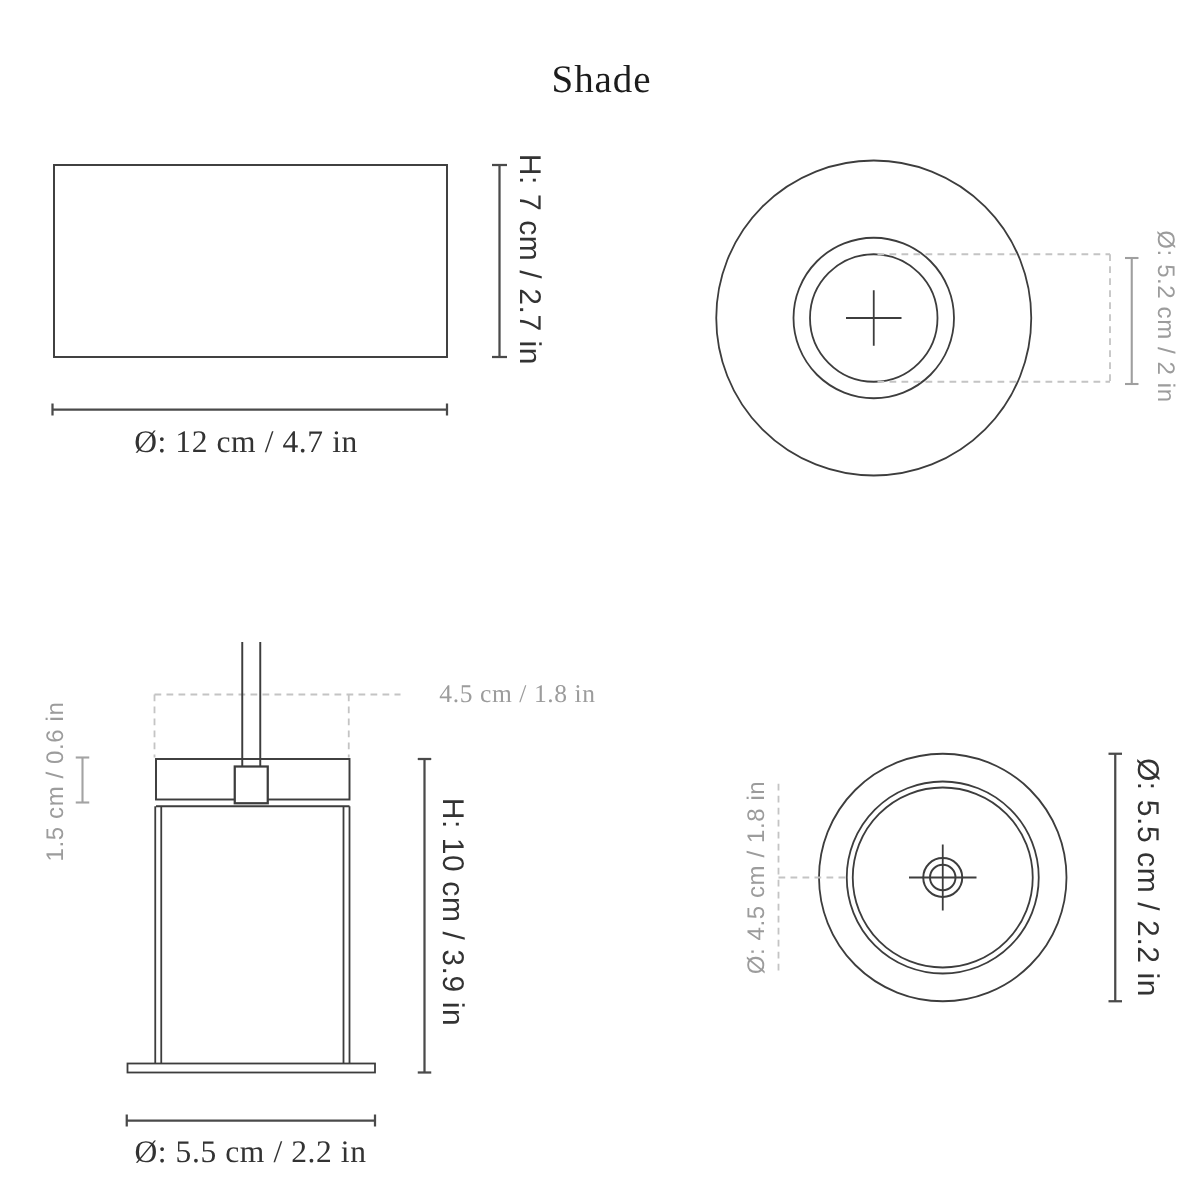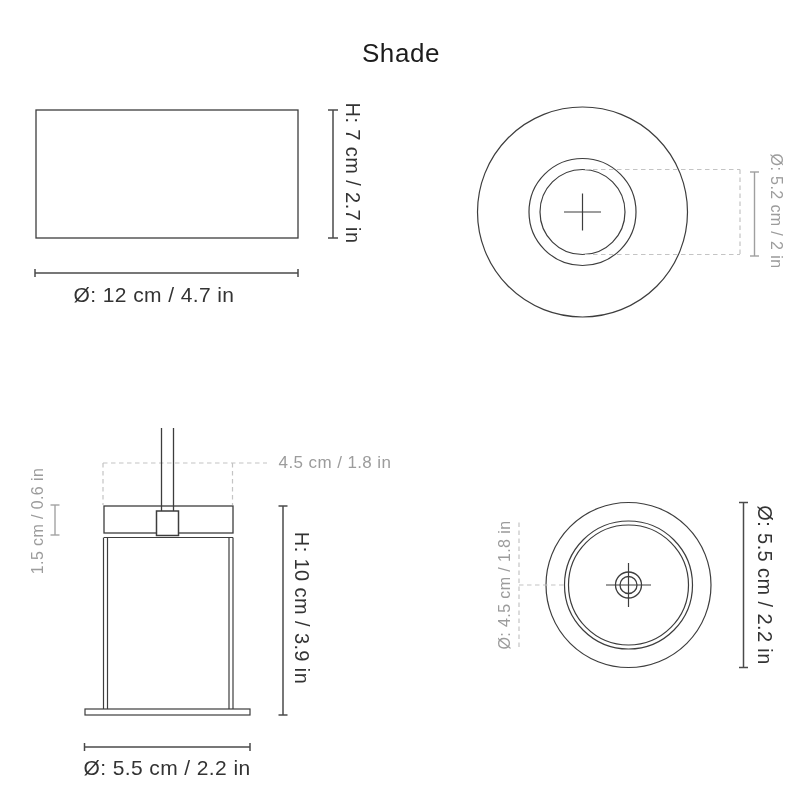--- a/index.html
+++ b/index.html
@@ -7,21 +7,21 @@
     position:relative;width:800px;height:800px;background:#ffffff;
     font-family:"Liberation Sans", sans-serif;overflow:hidden;
   }
   .linework{position:absolute;left:0;top:0;}
   .label{position:absolute;white-space:nowrap;letter-spacing:0.4px;}
   .title{font-size:26px;font-weight:500;color:#1c1c1c;letter-spacing:0.6px;}
   .dim-dark{font-size:20px;color:#333333;}
   .dim-dark-lg{font-size:21px;color:#333333;}
   .dim-gray{font-size:16px;color:#9c9c9c;}
   .dim-gray-h{font-size:17px;color:#9c9c9c;}
-  .center-h{transform:translate(-50%,-50%);}
+  .center-h{transform:translate(-50%,-50%);font-family:Liberation Serif, serif;}
   .rot-cw{transform:translate(-50%,-50%) rotate(90deg);}
   .rot-ccw{transform:translate(-50%,-50%) rotate(-90deg);}
 </style>
 </head>
 <body>
 
 <div class="canvas">
 
   <svg class="linework" width="800" height="800" viewBox="0 0 800 800">
 
@@ -126,26 +126,26 @@
         <line x1="739" y1="502.5" x2="748" y2="502.5"></line>
         <line x1="739" y1="667.5" x2="748" y2="667.5"></line>
       </g>
     </g>
   </svg>
 
   <div class="label title center-h" style="left:401px;top:53px;">Shade</div>
 
   <div class="label dim-dark rot-cw" style="left:352px;top:173px;">H: 7 cm / 2.7 in</div>
 
-  <div class="label dim-dark-lg center-h" style="left:154px;top:295px;">Ø: 12 cm / 4.7 in</div>
+  <div class="label dim-dark-lg center-h" style="left:164px;top:295px;">Ø: 12 cm / 4.7 in</div>
 
   <div class="label dim-gray rot-cw" style="left:776px;top:211px;">Ø: 5.2 cm / 2 in</div>
 
 
-  <div class="label dim-gray-h center-h" style="left:335px;top:463px;">4.5 cm / 1.8 in</div>
+  <div class="label dim-gray-h center-h" style="left:345px;top:463px;">4.5 cm / 1.8 in</div>
 
   <div class="label dim-gray rot-ccw" style="left:38px;top:521px;">1.5 cm / 0.6 in</div>
 
   <div class="label dim-dark rot-cw" style="left:301px;top:608px;">H: 10 cm / 3.9 in</div>
 
   <div class="label dim-dark-lg center-h" style="left:167px;top:768px;">Ø: 5.5 cm / 2.2 in</div>
 
   <div class="label dim-gray rot-ccw" style="left:505px;top:585px;">Ø: 4.5 cm / 1.8 in</div>
 
   <div class="label dim-dark rot-cw" style="left:764px;top:585px;">Ø: 5.5 cm / 2.2 in</div>

